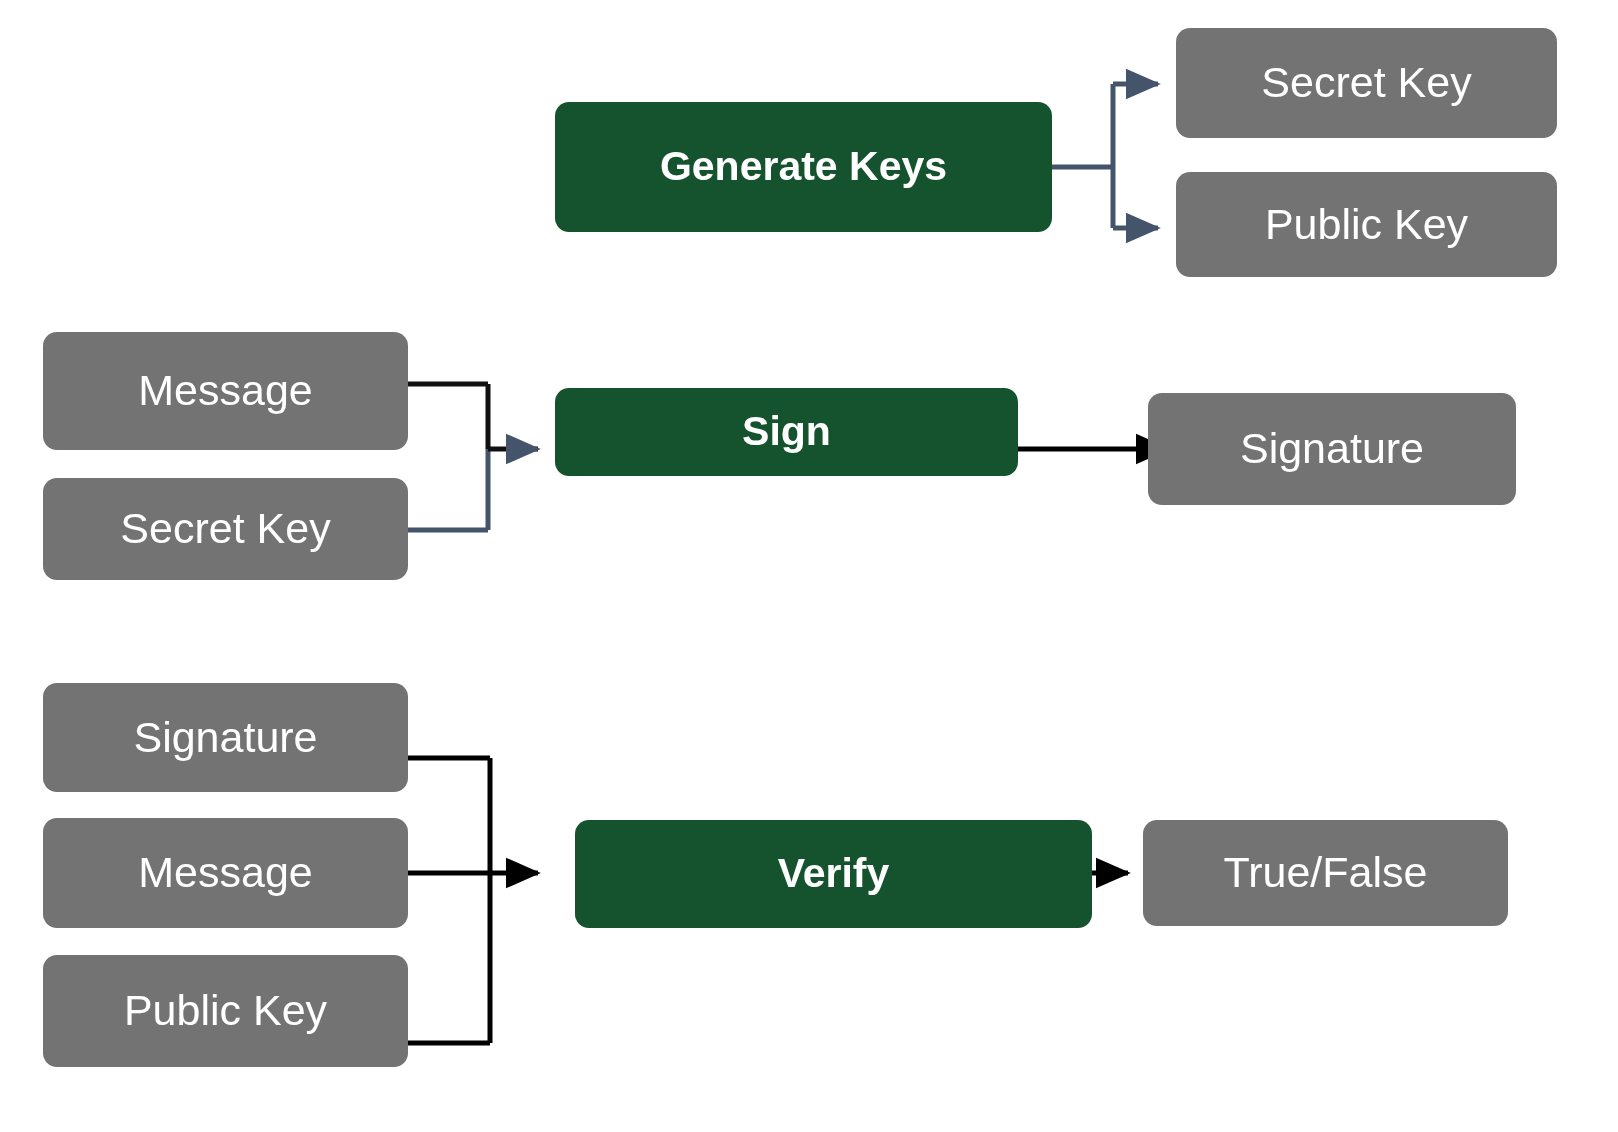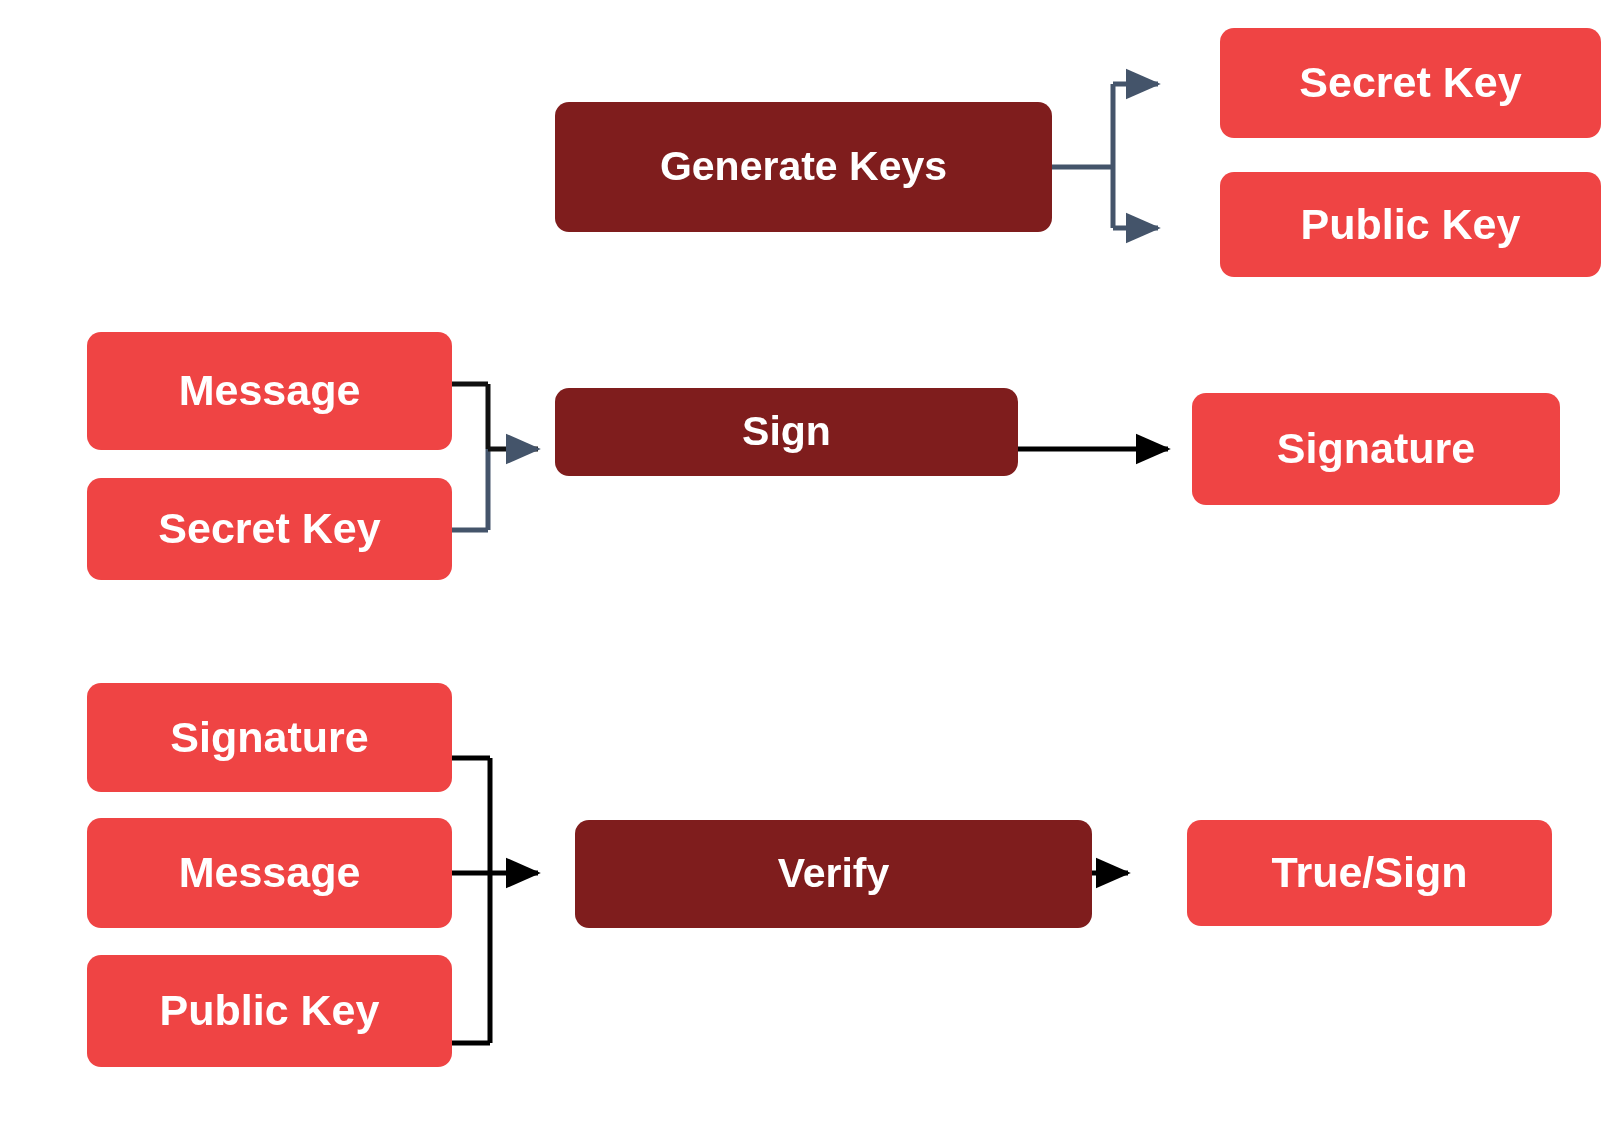--- a/index.html
+++ b/index.html
@@ -24,27 +24,26 @@
     display: flex;
     align-items: center;
     justify-content: center;
     border-radius: 14px;
     color: #ffffff;
     text-align: center;
     line-height: 1.1;
     user-select: none;
   }
   .node.blue {
-    background: #ef4444;
+    background: #737373;
     font-size: 43px;
-    font-weight: 700;
-    margin-left: 44px;
+    font-weight: 400;
   }
   .node.red {
-    background: #7f1d1d;
+    background: #14532d;
     font-size: 41px;
     font-weight: bold;
   }
   .node .label {
     display: block;
     padding: 0 10px;
   }
   svg.edges {
     position: absolute;
     left: 0;
@@ -146,16 +145,16 @@
 
   <div class="node blue" style="left:43px; top:955px; width:365px; height:112px;">
     <span class="label">Public Key</span>
   </div>
 
   <div class="node red" style="left:575px; top:820px; width:517px; height:108px;">
     <span class="label">Verify</span>
   </div>
 
   <div class="node blue" style="left:1143px; top:820px; width:365px; height:106px;">
-    <span class="label">True/Sign</span>
+    <span class="label">True/False</span>
   </div>
 
 </div>
 
 </body></html>

